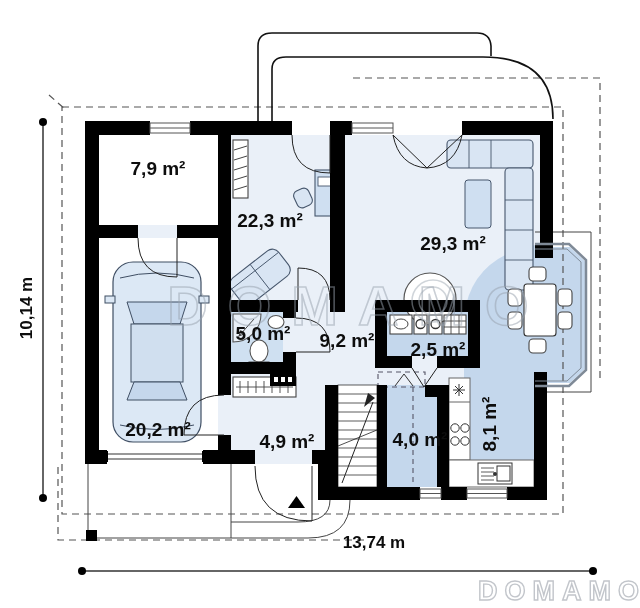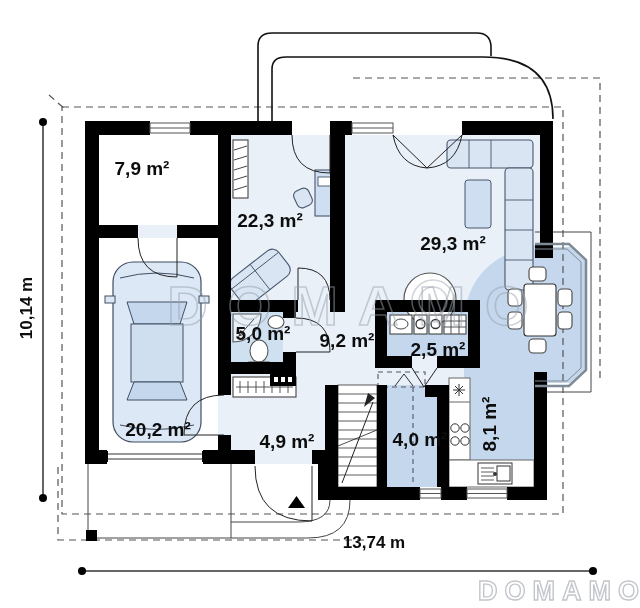--- a/index.html
+++ b/index.html
@@ -265,21 +265,21 @@
   </g>
 
   <g>
     <circle cx="433" cy="301" r="21" fill="none" stroke="#a2abb6" stroke-width="1.5" opacity="0.5"></circle>
     <circle cx="433" cy="301" r="14" fill="none" stroke="#a2abb6" stroke-width="1.5" opacity="0.5"></circle>
     <text class="wm-center" x="358" y="325" text-anchor="middle">DOMAMO</text>
     <text class="wm-corner" x="562" y="600" text-anchor="middle">DOMAMO</text>
   </g>
 </svg>
 
-<div class="lbl" style="left:142px;top:169px">7,9 m²</div>
+<div class="lbl" style="left:158px;top:169px">7,9 m²</div>
 <div class="lbl" style="left:270px;top:221px">22,3 m²</div>
 <div class="lbl" style="left:453px;top:244px">29,3 m²</div>
 <div class="lbl" style="left:263px;top:334px">5,0 m²</div>
 <div class="lbl" style="left:347px;top:341px">9,2 m²</div>
 <div class="lbl" style="left:438px;top:350px">2,5 m²</div>
 <div class="lbl" style="left:158px;top:430px">20,2 m²</div>
 <div class="lbl" style="left:287px;top:442px">4,9 m²</div>
 <div class="lbl" style="left:420px;top:440px">4,0 m²</div>
 <div class="lbl rot" style="left:490px;top:424px">8,1 m²</div>
 

